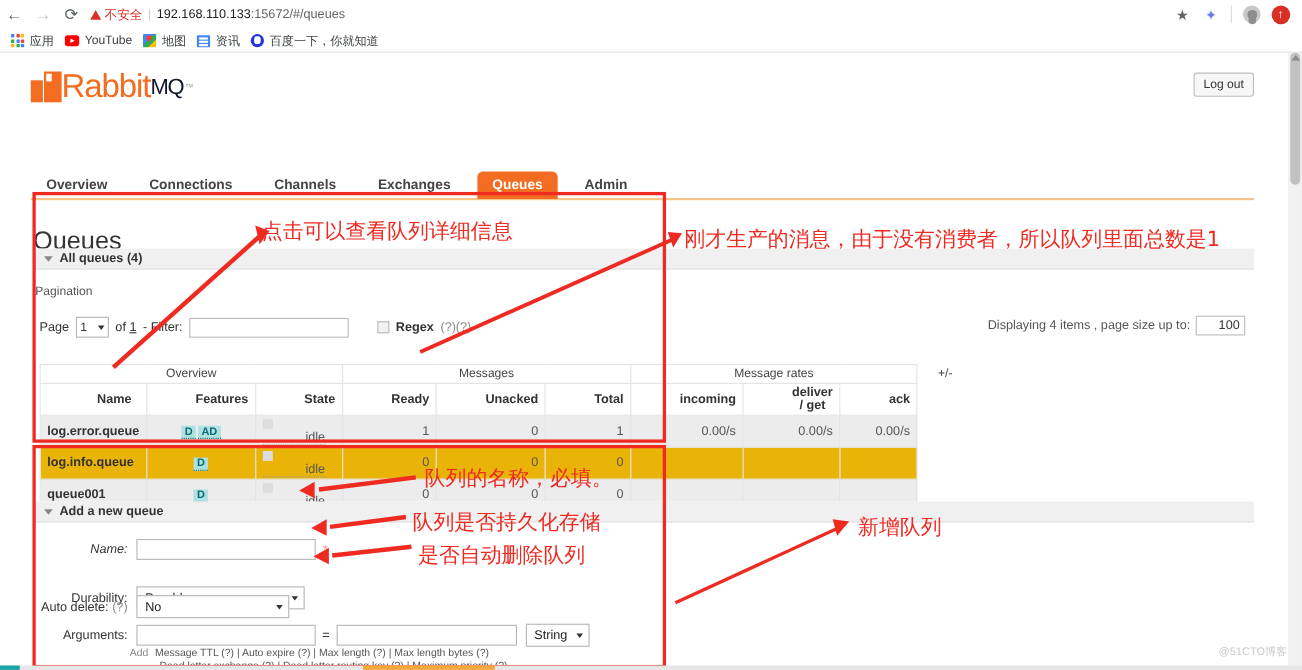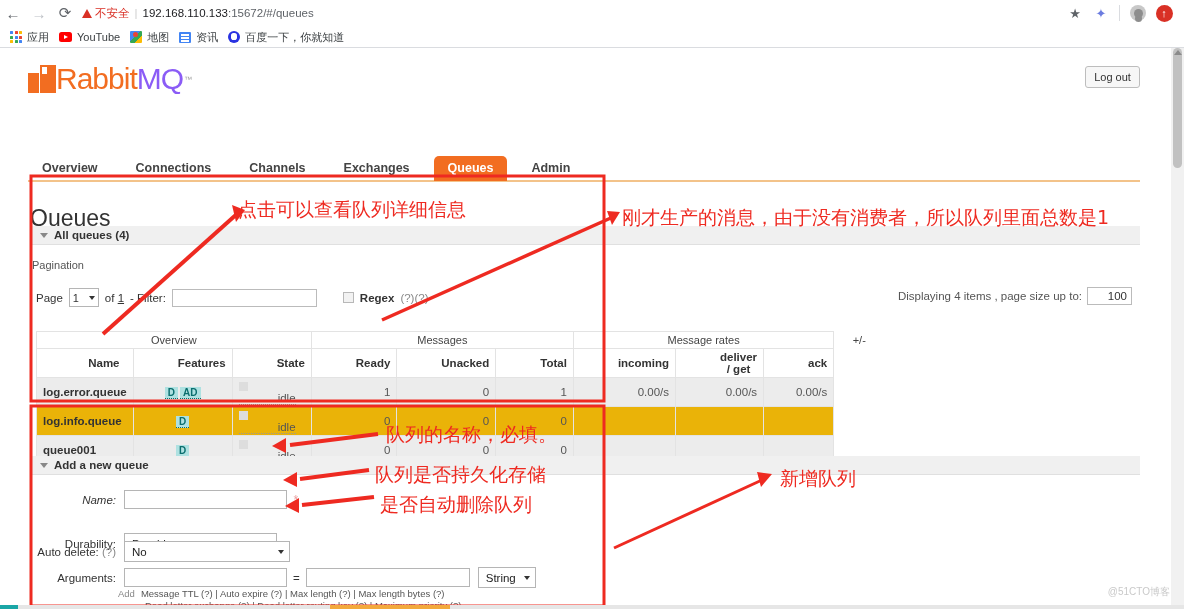--- a/index.html
+++ b/index.html
@@ -58,21 +58,21 @@
   #page-scroll { position:absolute; right:0; top:0; width:13px; height:561px; background:#f1f1f1; }
   #page-scroll::before { content:""; position:absolute; left:2px; top:0px; width:9px; height:120px; background:#c1c1c1; border-radius:5px; }
   #scroll-up-arrow { position:absolute; left:3px; top:2px; width:0;height:0;
       border-left:4px solid transparent;border-right:4px solid transparent;border-bottom:5px solid #8a8a8a; }
 
   #rmq-header { position:absolute; left:28px; top:12px; width:1112px; height:62px; }
   #logo { position:absolute; left:0; top:4px; display:flex; align-items:center; }
   #logo-mark { width:28px;height:28px; position:relative; }
   #logo-mark .blk { position:absolute; background:#f26d21; }
   #logo-text-rabbit { font-size:30px; color:#f26d21; letter-spacing:-1px; line-height:30px; font-family:"Liberation Sans", sans-serif;}
-  #logo-text-mq { font-size:30px; color:#8b5cf6; letter-spacing:-1px; line-height:30px;}
+  #logo-text-mq { font-size:20px; color:#0f172a; letter-spacing:-1px; line-height:30px;}
   #logo-tm { font-size:8px; color:#a3a3a3; margin-left:1px; }
   #logout-btn { position:absolute; right:0; top:6px; width:55px; height:22px;
       border:1px solid #bdbdbd; background:#f7f7f7; border-radius:3px; font-size:11px; color:#333;
       display:flex;align-items:center;justify-content:center; }
   #hdr-lines { position:absolute; right:66px; top:4px; text-align:right; }
 
   #navbar { position:absolute; left:28px; top:108px; width:1112px; height:26px; border-bottom:2px solid #f3c38a; }
   #navbar ul { list-style:none; margin:0; padding:0; display:flex; gap:0; }
   #navbar li { font-size:12.5px; font-weight:bold; color:#444; padding:5px 14px 6px 14px; margin-right:10px; }
   #navbar li.active { background:#f26d21; color:#fff; border-radius:5px 5px 0 0; }
@@ -356,21 +356,21 @@
       <span>Durable</span>
       <span class="mini-caret"></span>
     </span>
   </div>
 
   <div class="form-row" style="left:8px; top:493px;">
     <span class="form-label" style="width:108px">
       <span>Auto delete:</span>
       <span class="help-q">(?)</span>
     </span>
-    <span class="selbox" style="width:166px">
+    <span class="selbox" style="width:139px">
       <span>No</span>
       <span class="mini-caret"></span>
     </span>
   </div>
 
   <div class="form-row" style="left:32px; top:519px;">
     <span class="form-label">Arguments:</span>
     <span class="txtinput" style="width:163px"></span>
     <span style="margin:0 6px">=</span>
     <span class="txtinput" style="width:164px"></span>

